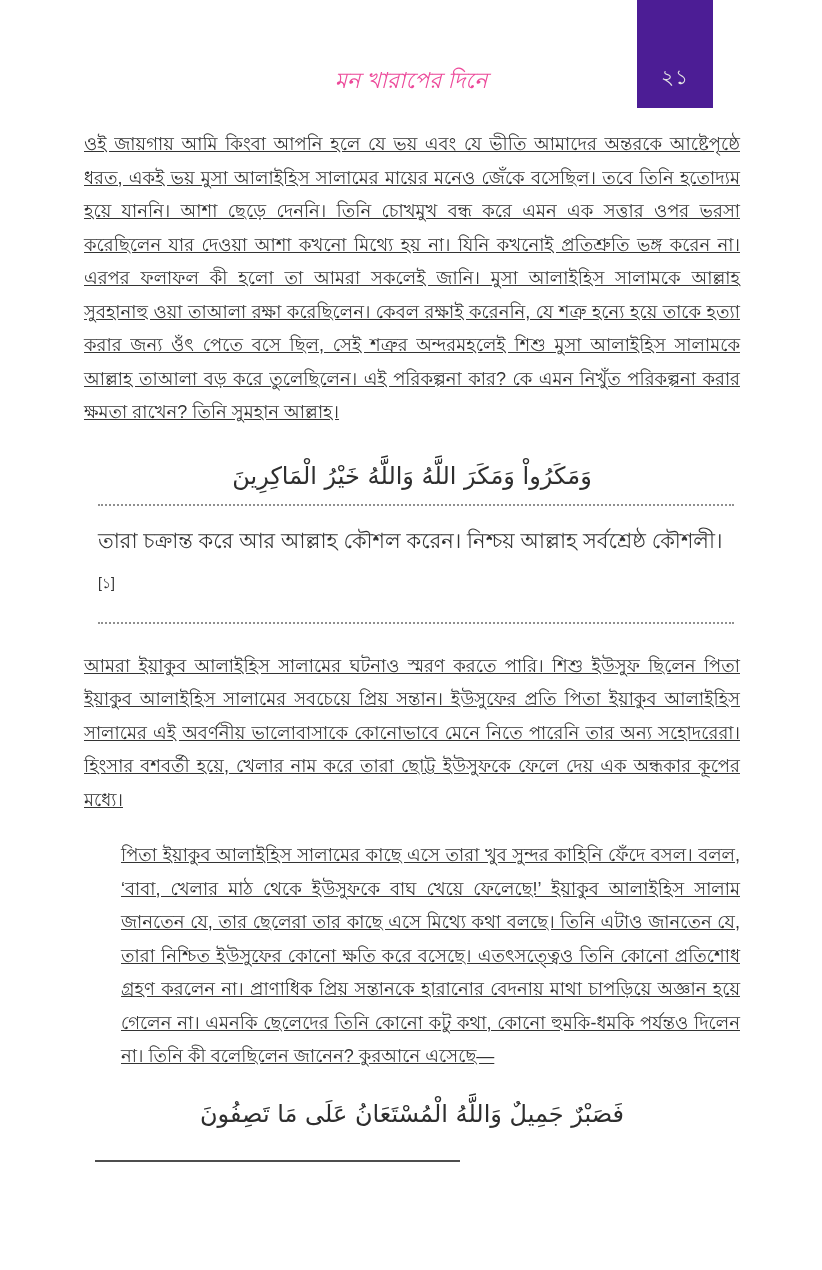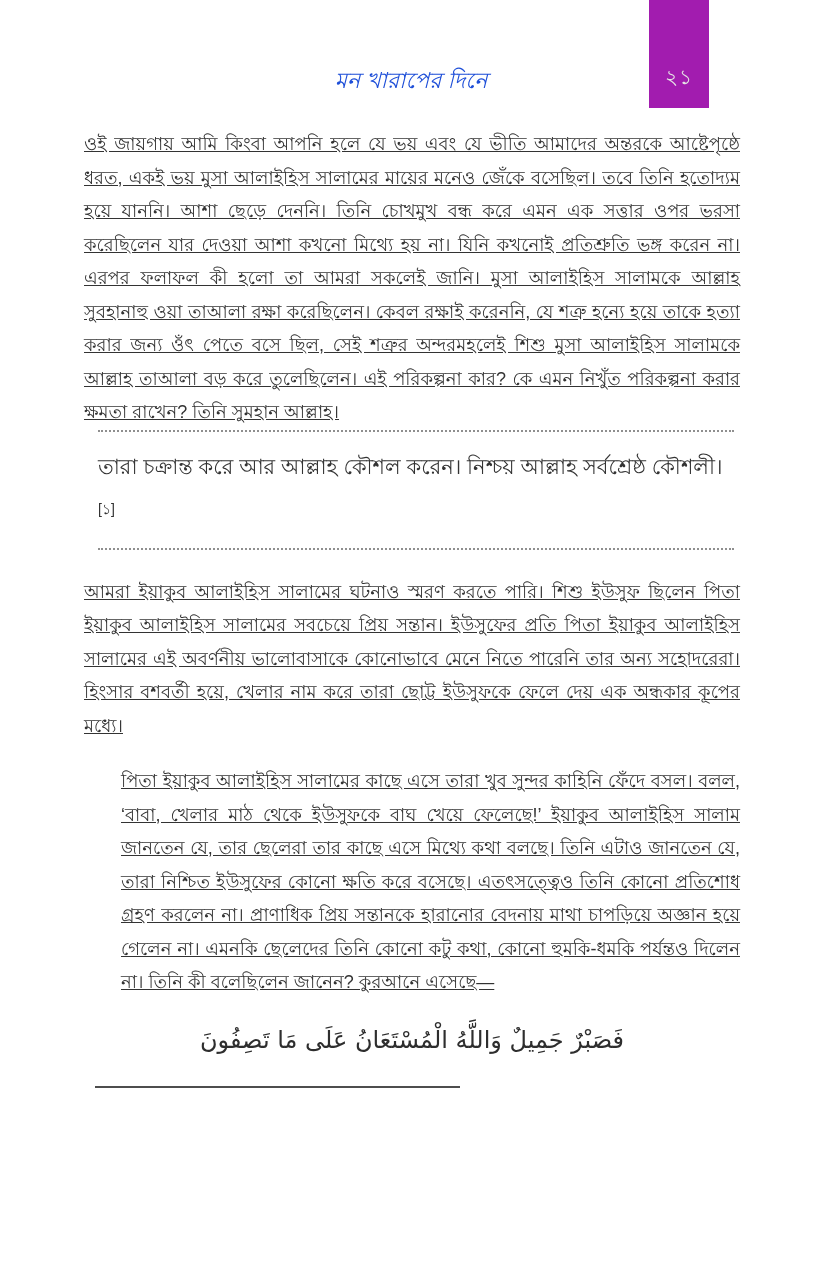--- a/index.html
+++ b/index.html
@@ -11,44 +11,43 @@
     overflow: hidden;
     font-family: "Liberation Sans", "DejaVu Sans", sans-serif;
     color: #333333;
   }
 
   
   .corner-block {
     position: absolute;
     top: 0;
     left: 637px;
-    width: 60px;
+    width: 76px;
     height: 108px;
-    background: #a21caf;
-    margin-left: 12px;
+    background: #4c1d95;
   }
   .page-number {
     position: absolute;
     left: 0;
     bottom: 13px;
     width: 100%;
     text-align: center;
     font-size: 20px;
     color: #e4e4e4;
     letter-spacing: 1px;
   }
   .chapter-title {
     position: absolute;
     top: 63px;
     left: 0;
     width: 822px;
     text-align: center;
     font-size: 22px;
     font-style: italic;
-    color: #1d4ed8;
+    color: #ec4899;
   }
 
   
   .content {
     position: absolute;
     top: 128px;
     left: 84px;
     width: 656px;
   }
   p.body-par {
@@ -115,20 +114,21 @@
   <div class="corner-block">
     <div class="page-number">২১</div>
   </div>
 
   <div class="chapter-title">মন খারাপের দিনে</div>
 
   <div class="content">
 
     <p class="body-par">ওই জায়গায় আমি কিংবা আপনি হলে যে ভয় এবং যে ভীতি আমাদের অন্তরকে আষ্টেপৃষ্ঠে ধরত, একই ভয় মুসা আলাইহিস সালামের মায়ের মনেও জেঁকে বসেছিল। তবে তিনি হতোদ্যম হয়ে যাননি। আশা ছেড়ে দেননি। তিনি চোখমুখ বন্ধ করে এমন এক সত্তার ওপর ভরসা করেছিলেন যার দেওয়া আশা কখনো মিথ্যে হয় না। যিনি কখনোই প্রতিশ্রুতি ভঙ্গ করেন না। এরপর ফলাফল কী হলো তা আমরা সকলেই জানি। মুসা আলাইহিস সালামকে আল্লাহ সুবহানাহু ওয়া তাআলা রক্ষা করেছিলেন। কেবল রক্ষাই করেননি, যে শত্রু হন্যে হয়ে তাকে হত্যা করার জন্য ওঁৎ পেতে বসে ছিল, সেই শত্রুর অন্দরমহলেই শিশু মুসা আলাইহিস সালামকে আল্লাহ তাআলা বড় করে তুলেছিলেন। এই পরিকল্পনা কার? কে এমন নিখুঁত পরিকল্পনা করার ক্ষমতা রাখেন? তিনি সুমহান আল্লাহ।</p>
 
+    <div class="arabic-verse verse-1">وَمَكَرُواْ وَمَكَرَ اللَّهُ وَاللَّهُ خَيْرُ الْمَاكِرِينَ</div>
 
     <div class="quote-box">
       <div class="quote-translation"><span>তারা চক্রান্ত করে আর আল্লাহ কৌশল করেন। নিশ্চয় আল্লাহ সর্বশ্রেষ্ঠ কৌশলী।</span><span class="fn-ref">[১]</span></div>
     </div>
 
     <p class="body-par">আমরা ইয়াকুব আলাইহিস সালামের ঘটনাও স্মরণ করতে পারি। শিশু ইউসুফ ছিলেন পিতা ইয়াকুব আলাইহিস সালামের সবচেয়ে প্রিয় সন্তান। ইউসুফের প্রতি পিতা ইয়াকুব আলাইহিস সালামের এই অবর্ণনীয় ভালোবাসাকে কোনোভাবে মেনে নিতে পারেনি তার অন্য সহোদরেরা। হিংসার বশবর্তী হয়ে, খেলার নাম করে তারা ছোট্ট ইউসুফকে ফেলে দেয় এক অন্ধকার কূপের মধ্যে।</p>
 
     <p class="body-par">পিতা ইয়াকুব আলাইহিস সালামের কাছে এসে তারা খুব সুন্দর কাহিনি ফেঁদে বসল। বলল, ‘বাবা, খেলার মাঠ থেকে ইউসুফকে বাঘ খেয়ে ফেলেছে!’ ইয়াকুব আলাইহিস সালাম জানতেন যে, তার ছেলেরা তার কাছে এসে মিথ্যে কথা বলছে। তিনি এটাও জানতেন যে, তারা নিশ্চিত ইউসুফের কোনো ক্ষতি করে বসেছে। এতৎসত্ত্বেও তিনি কোনো প্রতিশোধ গ্রহণ করলেন না। প্রাণাধিক প্রিয় সন্তানকে হারানোর বেদনায় মাথা চাপড়িয়ে অজ্ঞান হয়ে গেলেন না। এমনকি ছেলেদের তিনি কোনো কটু কথা, কোনো হুমকি-ধমকি পর্যন্তও দিলেন না। তিনি কী বলেছিলেন জানেন? কুরআনে এসেছে—</p>
 
     <div class="arabic-verse verse-2">فَصَبْرٌ جَمِيلٌ وَاللَّهُ الْمُسْتَعَانُ عَلَى مَا تَصِفُونَ</div>

